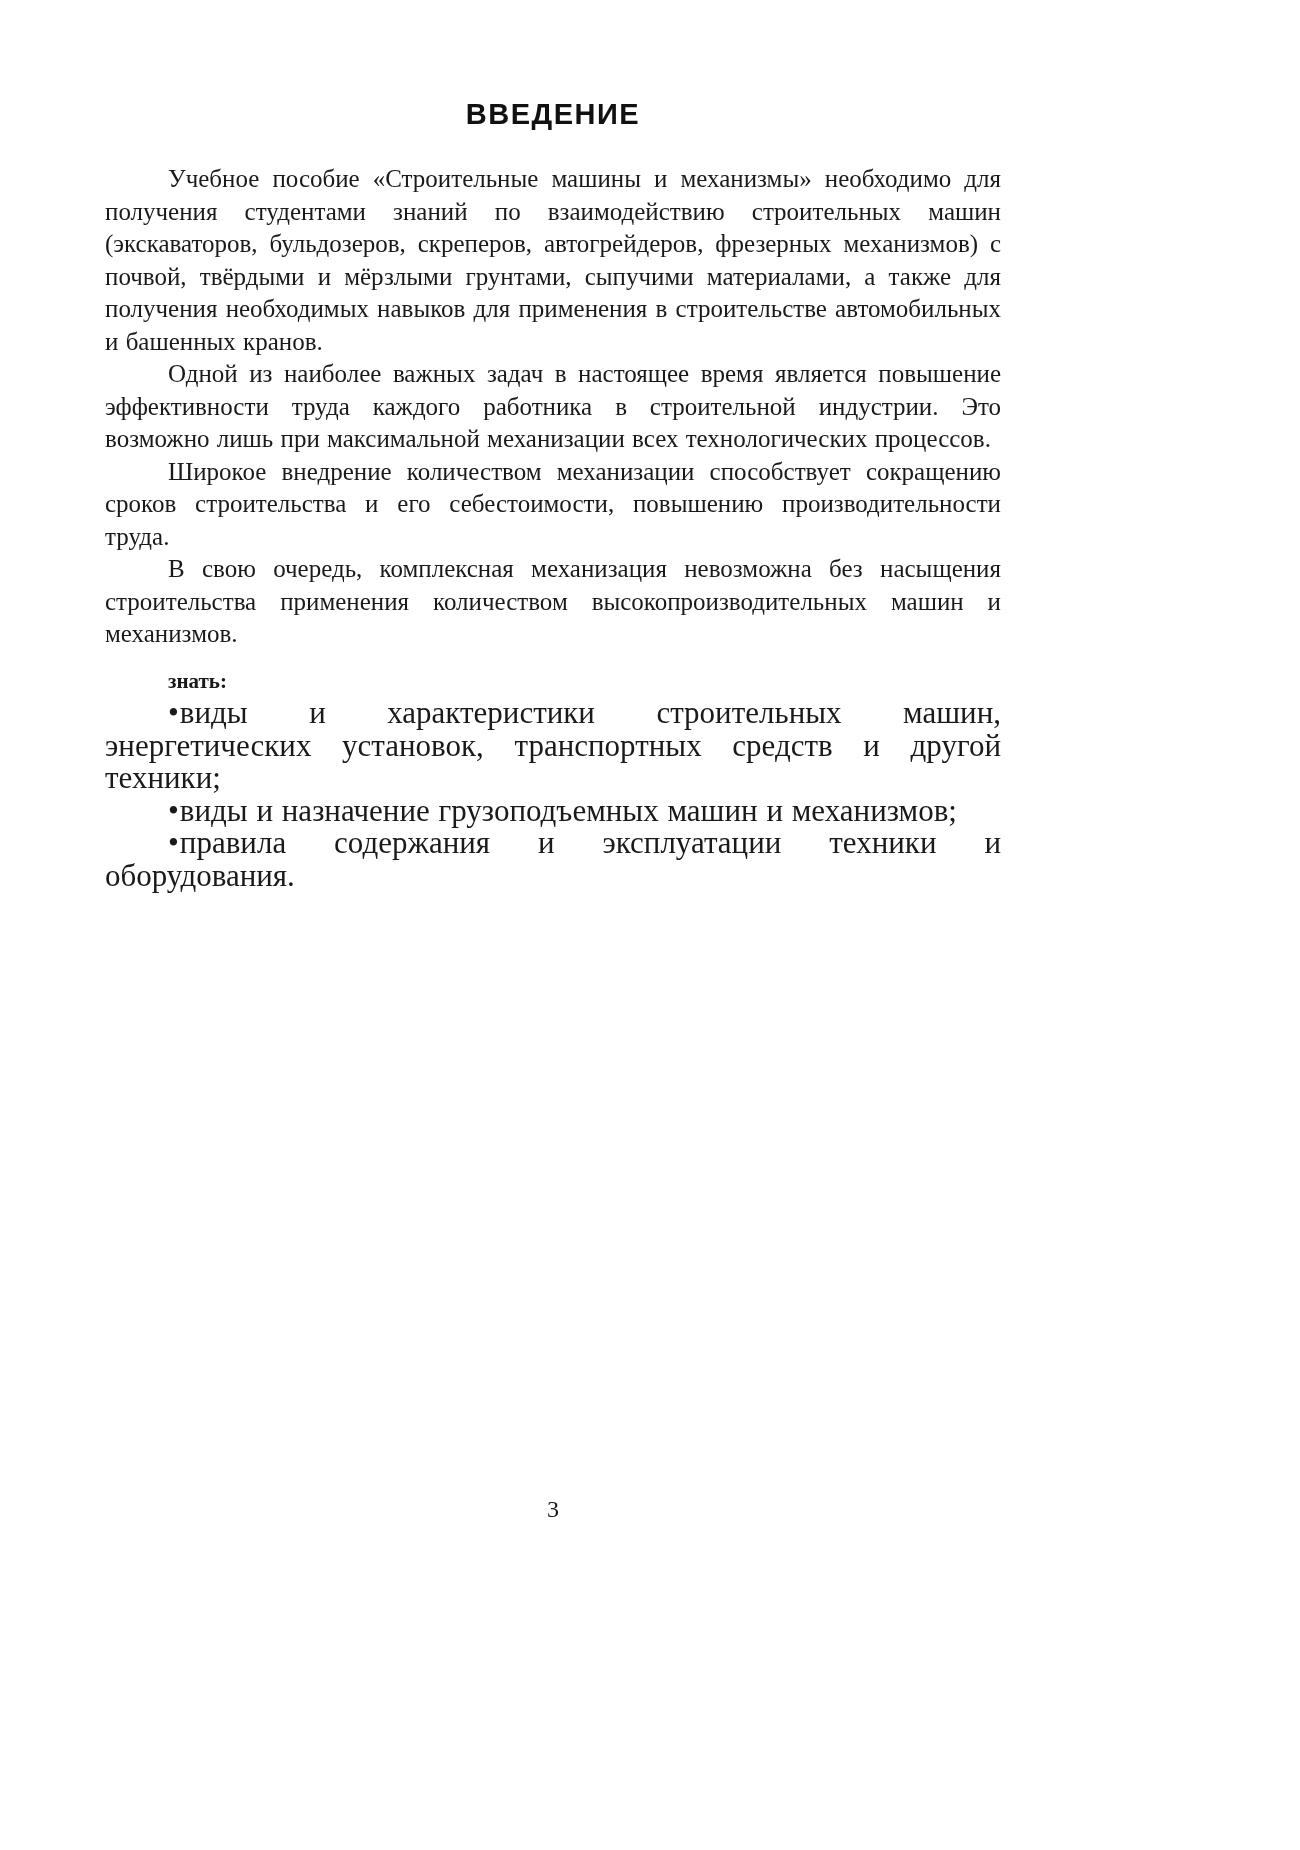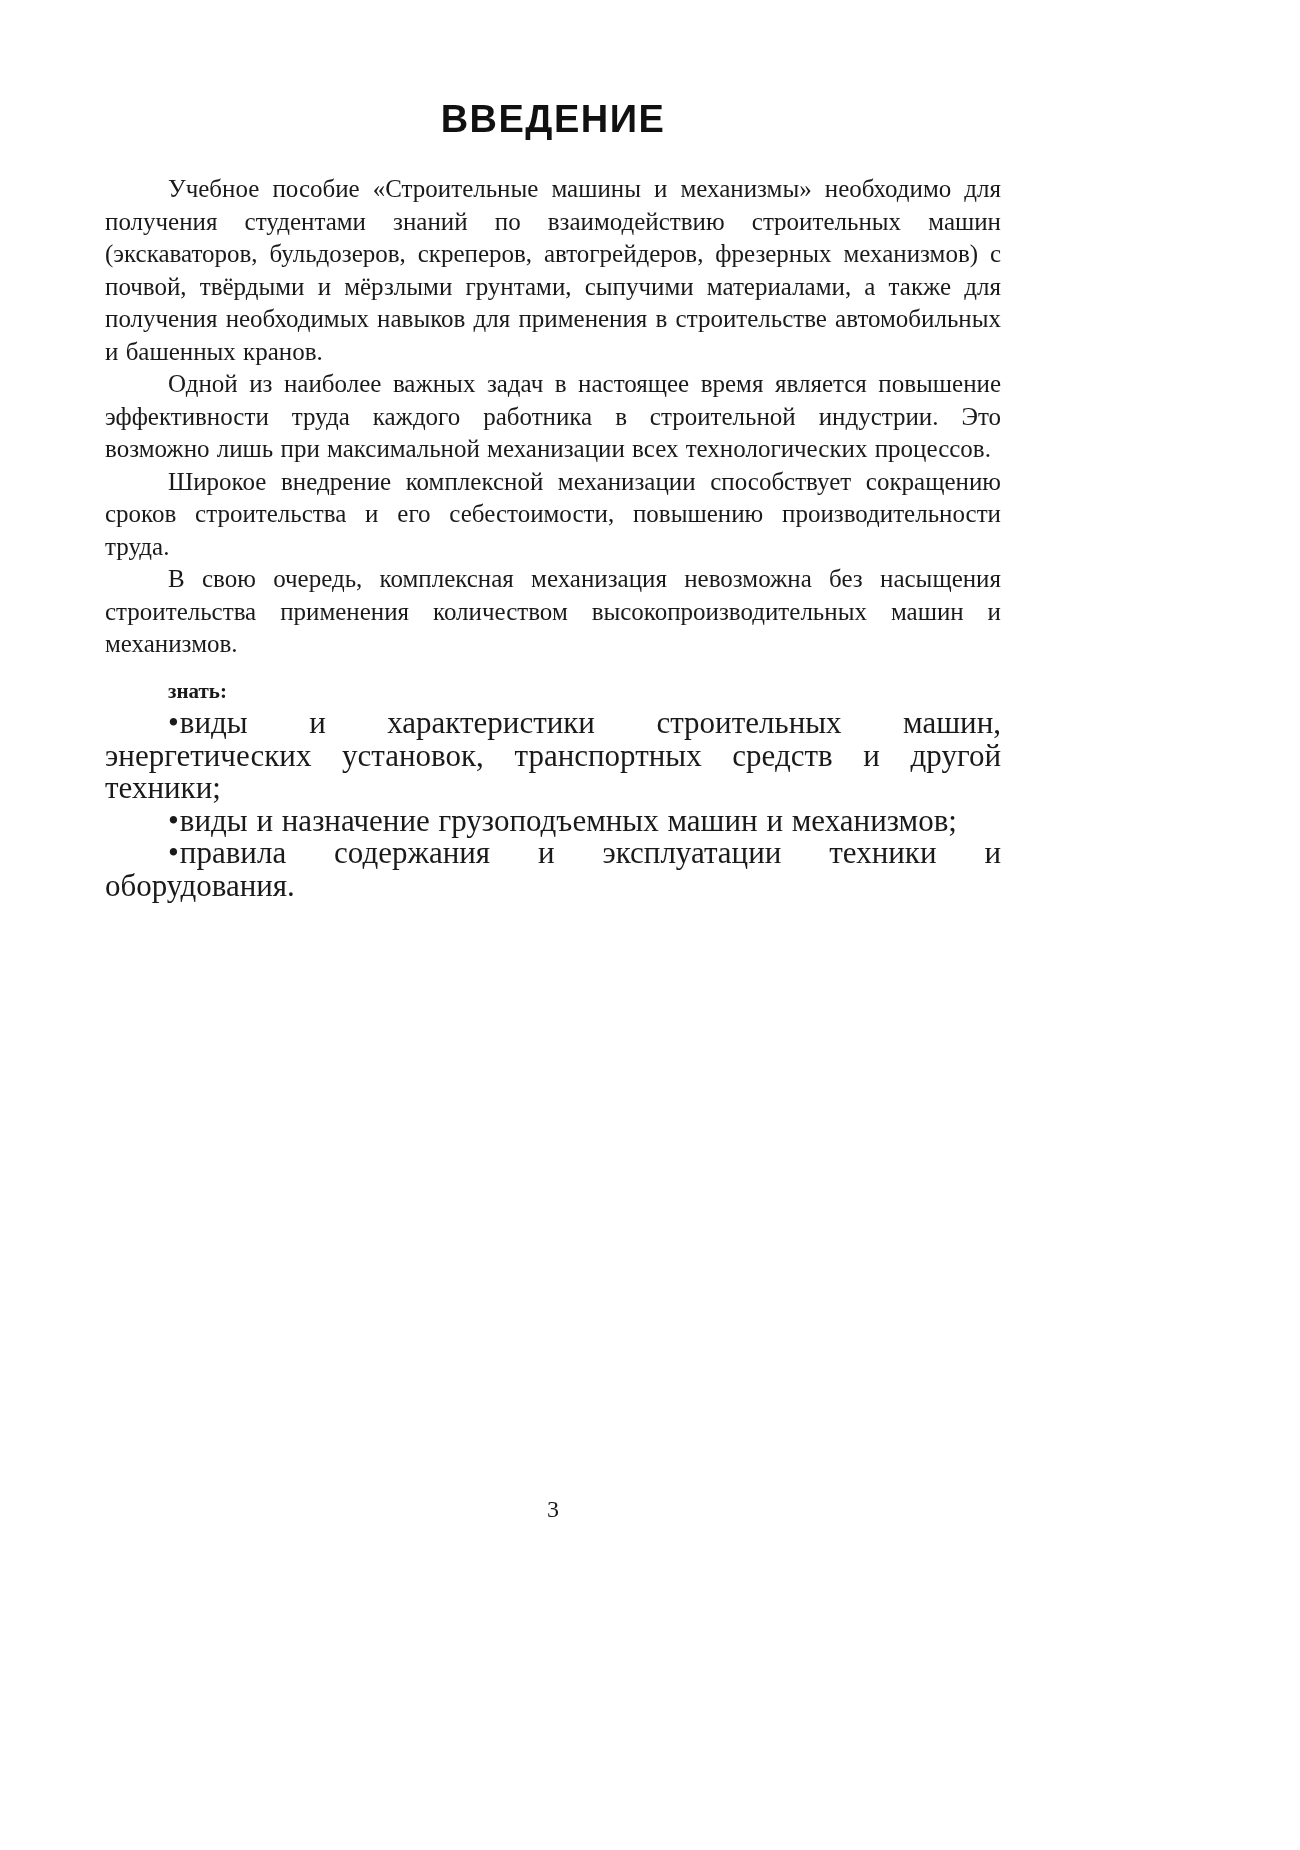--- a/index.html
+++ b/index.html
@@ -18,21 +18,21 @@
   }
   .content {
     position: absolute;
     left: 105px;
     top: 98px;
     width: 896px;
   }
   .title {
     font-family: "Liberation Sans", sans-serif;
     font-weight: bold;
-    font-size: 38px;
+    font-size: 29px;
     letter-spacing: 1.5px;
     text-align: center;
     margin: 0 0 32px 0;
     color: #111;
   }
   .para {
     font-size: 25px;
     line-height: 32.5px;
     text-align: justify;
     text-indent: 63px;
@@ -70,21 +70,21 @@
 </head>
 <body>
 
 <div class="page">
   <div class="content">
 
     <h1 class="title">ВВЕДЕНИЕ</h1>
 
     <p class="para">Учебное пособие «Строительные машины и механизмы» необходимо для получения студентами знаний по взаимодействию строительных машин (экскаваторов, бульдозеров, скреперов, автогрейдеров, фрезерных механизмов) с почвой, твёрдыми и мёрзлыми грунтами, сыпучими материалами, а также для получения необходимых навыков для применения в строительстве автомобильных и башенных кранов.</p>
     <p class="para">Одной из наиболее важных задач в настоящее время является повышение эффективности труда каждого работника в строительной индустрии. Это возможно лишь при максимальной механизации всех технологических процессов.</p>
-    <p class="para">Широкое внедрение комплексной механизации способствует сокращению сроков строительства и его себестоимости, повышению производительности труда.</p>
+    <p class="para">Широкое внедрение количеством механизации способствует сокращению сроков строительства и его себестоимости, повышению производительности труда.</p>
     <p class="para">В свою очередь, комплексная механизация невозможна без насыщения строительства применения количеством высокопроизводительных машин и механизмов.</p>
 
     <p class="know-heading">знать:</p>
 
     <p class="bullet-item"><span class="bullet">•</span><span>виды и характеристики строительных машин, энергетических установок, транспортных средств и другой техники;</span></p>
     <p class="bullet-item"><span class="bullet">•</span><span>виды и назначение грузоподъемных машин и механизмов;</span></p>
     <p class="bullet-item"><span class="bullet">•</span><span>правила содержания и эксплуатации техники и оборудования.</span></p>
 
   </div>
 

